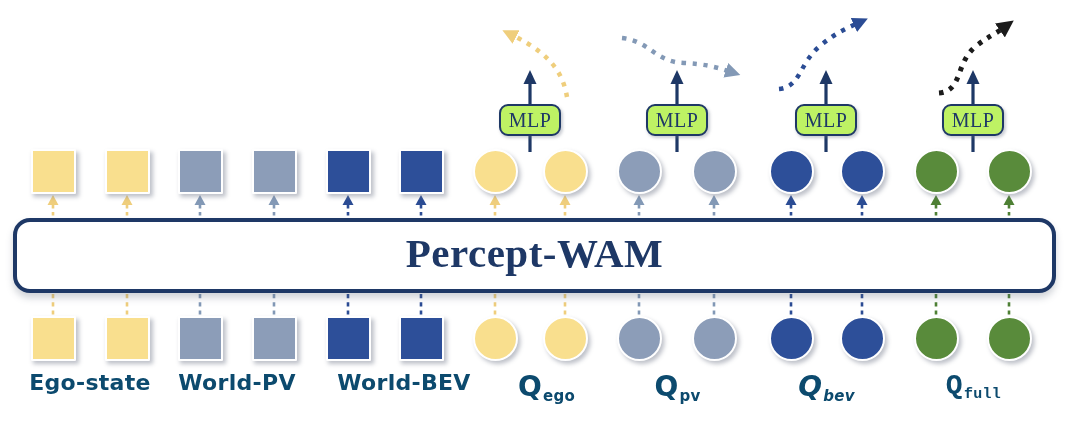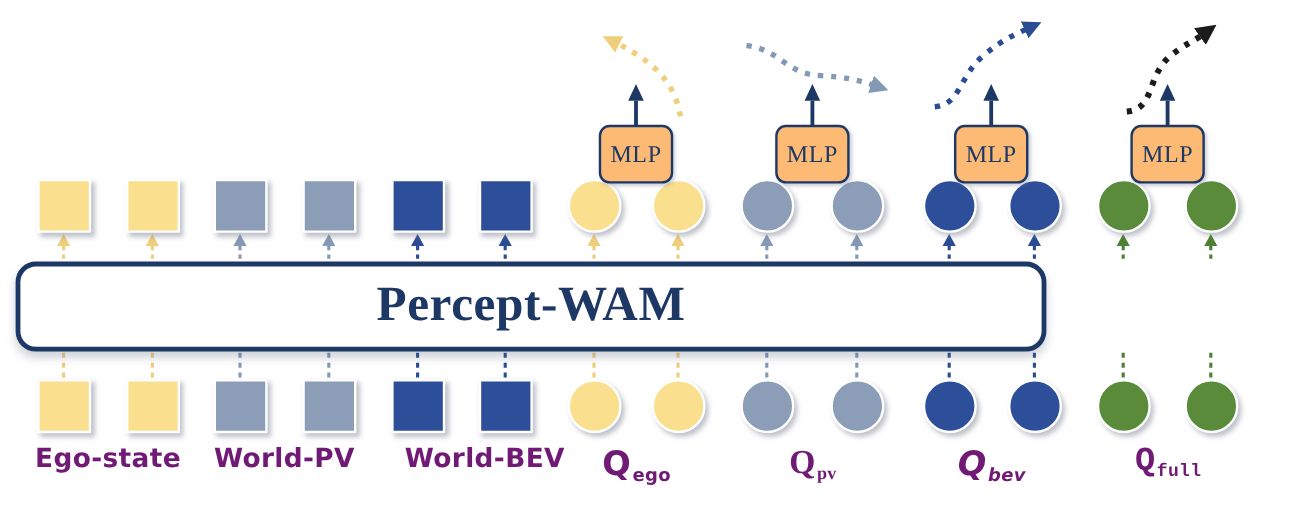--- a/index.html
+++ b/index.html
@@ -13,47 +13,47 @@
   #overlay{position:absolute;left:0;top:0;width:1080px;height:422px;z-index:1;}
   .token{
     position:absolute;z-index:2;box-sizing:border-box;
     border:2px solid #ffffff;
     box-shadow:2.5px 3px 4px rgba(110,118,135,.45);
   }
   .token.circle{border-radius:50%;}
   .token.square{border-radius:1px;}
   .wam-box{
     position:absolute;z-index:2;box-sizing:border-box;
-    left:13px;top:218px;width:859px;height:75px;
+    left:13px;top:218px;width:1043px;height:75px;
     background:#ffffff;
     border:4px solid #1E3866;border-radius:17px;
     box-shadow:0 5px 7px rgba(90,100,120,.28);
     display:flex;align-items:center;justify-content:center;
   }
   .wam-title{
     font-family:"Liberation Serif", serif;
     font-weight:700;font-size:41px;color:#1E3866;
     letter-spacing:.5px;line-height:1;padding-bottom:4px;
   }
   .mlp-box{
     position:absolute;z-index:3;box-sizing:border-box;
-    width:62px;height:49px;top:104px;
-    background:#fdba74;border:2.5px solid #1E3866;border-radius:9px;
+    width:62px;height:32px;top:104px;
+    background:#bef264;border:2.5px solid #1E3866;border-radius:9px;
     display:flex;align-items:center;justify-content:center;
     box-shadow:1.5px 2px 3px rgba(110,118,135,.35);
   }
   .mlp-text{
     font-family:"Liberation Serif", serif;
     font-size:20px;color:#1E3866;line-height:1;letter-spacing:.5px;
   }
   .group-label{
     position:absolute;z-index:2;top:370px;
     transform:translateX(-50%);
     font-family:"DejaVu Sans", sans-serif;
-    font-weight:700;font-size:22px;color:#701a75;
+    font-weight:700;font-size:22px;color:#0c4a6e;
     white-space:nowrap;letter-spacing:.3px;
   }
   .group-label .q-main{font-size:28px;}
   .group-label .q-sub{font-size:15px;position:relative;top:5px;left:1px;}
 </style>
 </head>
 <body>
 
 <div id="canvas">
   <svg id="overlay" xmlns="http://www.w3.org/2000/svg" viewBox="0 0 1080 422">
@@ -142,29 +142,29 @@
       <div class="group-label" style="left: 237px;">World-PV</div>
       <div class="token square" style="left: 325.5px; top: 149px; width: 45px; height: 45px; background: rgb(45, 79, 153);"></div>
       <div class="token square" style="left: 325.5px; top: 316px; width: 45px; height: 45px; background: rgb(45, 79, 153);"></div>
       <div class="token square" style="left: 398.5px; top: 149px; width: 45px; height: 45px; background: rgb(45, 79, 153);"></div>
       <div class="token square" style="left: 398.5px; top: 316px; width: 45px; height: 45px; background: rgb(45, 79, 153);"></div>
       <div class="group-label" style="left: 404px;">World-BEV</div>
       <div class="token circle" style="left: 472.5px; top: 149px; width: 45px; height: 45px; background: rgb(249, 223, 142);"></div>
       <div class="token circle" style="left: 472.5px; top: 316px; width: 45px; height: 45px; background: rgb(249, 223, 142);"></div>
       <div class="token circle" style="left: 542.5px; top: 149px; width: 45px; height: 45px; background: rgb(249, 223, 142);"></div>
       <div class="token circle" style="left: 542.5px; top: 316px; width: 45px; height: 45px; background: rgb(249, 223, 142);"></div>
-      <div class="group-label" style="left: 530px; text-align: center;"><span class="q-main">Q</span><span class="q-sub">ego</span></div>
+      <div class="group-label" style="left: 546px; text-align: center;"><span class="q-main">Q</span><span class="q-sub">ego</span></div>
       <div class="mlp-box" style="left: 499px;">
         <div class="mlp-text">MLP</div>
       </div>
       <div class="token circle" style="left: 616.5px; top: 149px; width: 45px; height: 45px; background: rgb(140, 157, 184);"></div>
       <div class="token circle" style="left: 616.5px; top: 316px; width: 45px; height: 45px; background: rgb(140, 157, 184);"></div>
       <div class="token circle" style="left: 691.5px; top: 149px; width: 45px; height: 45px; background: rgb(140, 157, 184);"></div>
       <div class="token circle" style="left: 691.5px; top: 316px; width: 45px; height: 45px; background: rgb(140, 157, 184);"></div>
-      <div class="group-label" style="left: 677px; font-family: Liberation Serif, serif;"><span class="q-main">Q</span><span class="q-sub">pv</span></div>
+      <div class="group-label" style="left: 677px;"><span class="q-main">Q</span><span class="q-sub">pv</span></div>
       <div class="mlp-box" style="left: 646px;">
         <div class="mlp-text">MLP</div>
       </div>
       <div class="token circle" style="left: 768.5px; top: 149px; width: 45px; height: 45px; background: rgb(45, 79, 153);"></div>
       <div class="token circle" style="left: 768.5px; top: 316px; width: 45px; height: 45px; background: rgb(45, 79, 153);"></div>
       <div class="token circle" style="left: 839.5px; top: 149px; width: 45px; height: 45px; background: rgb(45, 79, 153);"></div>
       <div class="token circle" style="left: 839.5px; top: 316px; width: 45px; height: 45px; background: rgb(45, 79, 153);"></div>
       <div class="group-label" style="left: 826px; font-style: italic;"><span class="q-main">Q</span><span class="q-sub">bev</span></div>
       <div class="mlp-box" style="left: 795px;">
         <div class="mlp-text">MLP</div>

